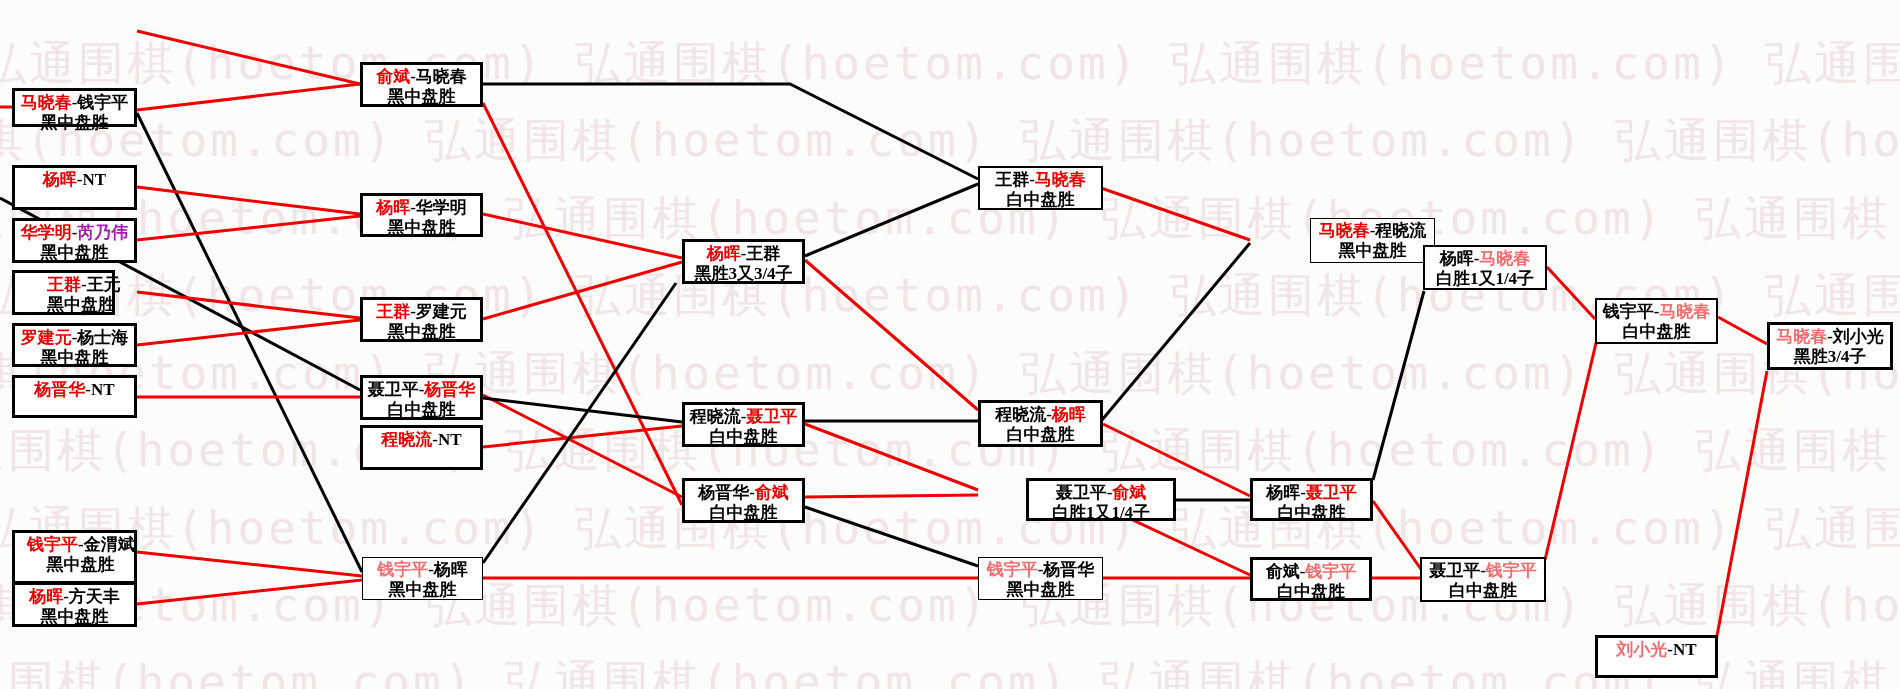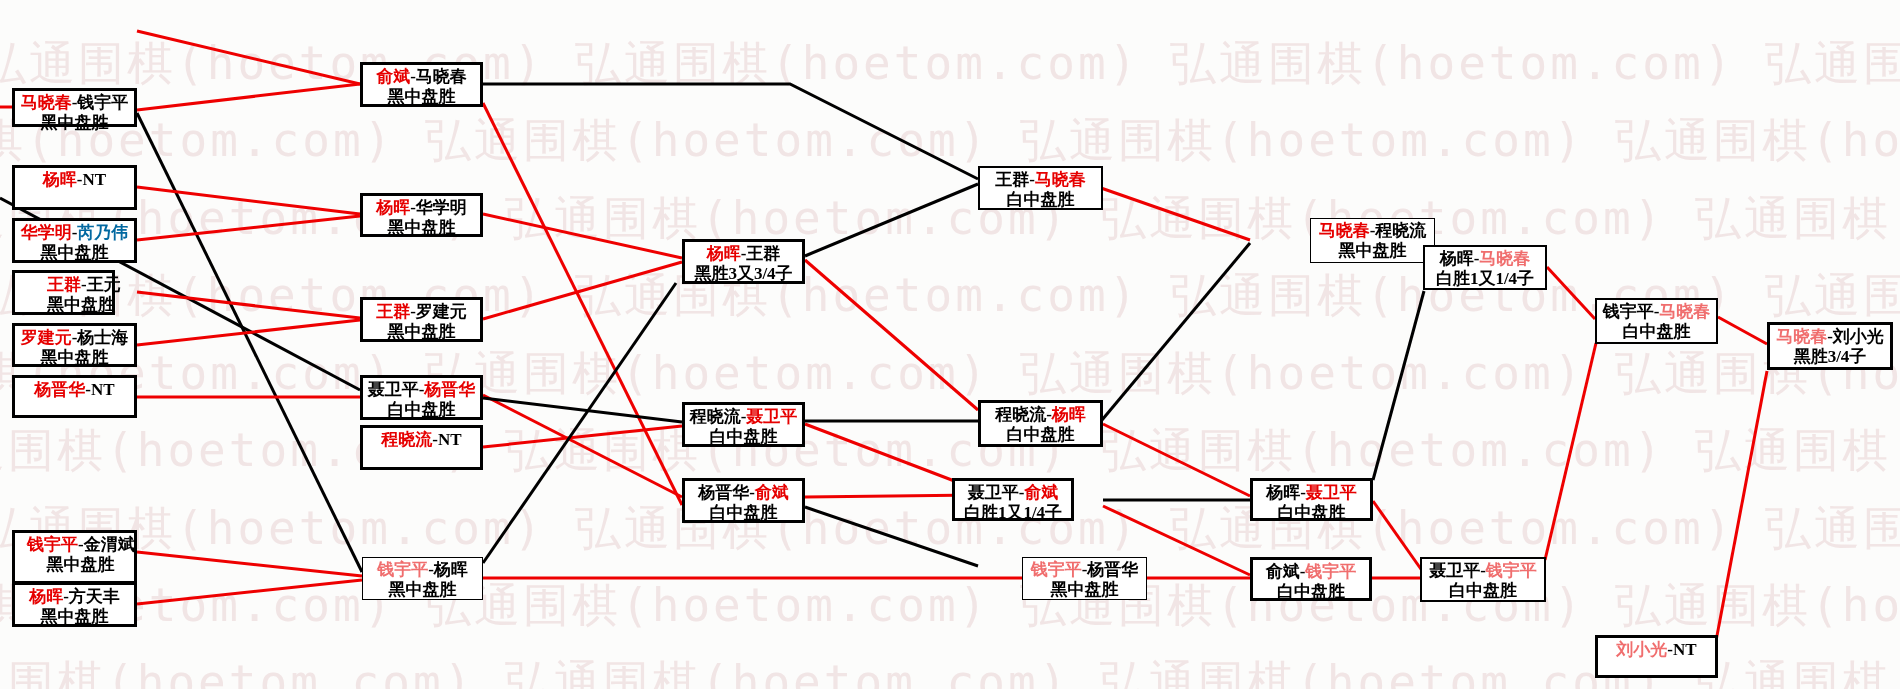--- a/index.html
+++ b/index.html
@@ -76,21 +76,21 @@
   <div class="boxes">
       <div class="match thick" style="left: 12px; top: 88px; width: 125px; height: 39px; border-color: rgb(0, 0, 0);">
         <div class="l1"><span style="color: rgb(230, 0, 0);">马晓春</span><span>-</span><span style="color: rgb(0, 0, 0);">钱宇平</span></div>
         <div class="l2">黑中盘胜</div>
       </div>
       <div class="match thick" style="left: 12px; top: 165px; width: 125px; height: 45px; border-color: rgb(0, 0, 0);">
         <div class="l1"><span style="color: rgb(230, 0, 0);">杨晖</span><span>-</span><span style="color: rgb(0, 0, 0);">NT</span></div>
         <div class="l2"></div>
       </div>
       <div class="match thick" style="left: 12px; top: 218px; width: 125px; height: 45px; border-color: rgb(0, 0, 0);">
-        <div class="l1"><span style="color: rgb(230, 0, 0);">华学明</span><span>-</span><span style="color: #0369a1;">芮乃伟</span></div>
+        <div class="l1"><span style="color: rgb(230, 0, 0);">华学明</span><span>-</span><span style="color: #a21caf;">芮乃伟</span></div>
         <div class="l2">黑中盘胜</div>
       </div>
       <div class="match thick" style="left: 12px; top: 270px; width: 103px; height: 45px; border-color: rgb(0, 0, 0); padding-left: 32px;">
         <div class="l1"><span style="color: rgb(230, 0, 0);">王群</span><span>-</span><span style="color: rgb(0, 0, 0);">王元</span></div>
         <div class="l2">黑中盘胜</div>
       </div>
       <div class="match thick" style="left: 12px; top: 323px; width: 125px; height: 44px; border-color: rgb(0, 0, 0);">
         <div class="l1"><span style="color: rgb(230, 0, 0);">罗建元</span><span>-</span><span style="color: rgb(0, 0, 0);">杨士海</span></div>
         <div class="l2">黑中盘胜</div>
       </div>
@@ -143,25 +143,25 @@
         <div class="l2">白中盘胜</div>
       </div>
       <div class="match medium" style="left: 978px; top: 166px; width: 125px; height: 44px; border-color: rgb(0, 0, 0);">
         <div class="l1"><span style="color: rgb(0, 0, 0);">王群</span><span>-</span><span style="color: rgb(230, 0, 0);">马晓春</span></div>
         <div class="l2">白中盘胜</div>
       </div>
       <div class="match thick" style="left: 978px; top: 400px; width: 125px; height: 47px; border-color: rgb(0, 0, 0);">
         <div class="l1"><span style="color: rgb(0, 0, 0);">程晓流</span><span>-</span><span style="color: rgb(230, 0, 0);">杨晖</span></div>
         <div class="l2">白中盘胜</div>
       </div>
-      <div class="match thick" style="left: 952px; top: 478px; width: 122px; height: 43px; border-color: rgb(0, 0, 0);">
+      <div class="match thick" style="left: 1026px; top: 478px; width: 150px; height: 43px; border-color: rgb(0, 0, 0);">
         <div class="l1"><span style="color: rgb(0, 0, 0);">聂卫平</span><span>-</span><span style="color: rgb(230, 0, 0);">俞斌</span></div>
         <div class="l2">白胜1又1/4子</div>
       </div>
-      <div class="match thin" style="left: 978px; top: 557px; width: 125px; height: 43px; border-color: rgb(0, 0, 0); margin-left: 44px;">
+      <div class="match thin" style="left: 978px; top: 557px; width: 125px; height: 43px; border-color: rgb(0, 0, 0);">
         <div class="l1"><span style="color: rgb(240, 110, 110);">钱宇平</span><span>-</span><span style="color: rgb(0, 0, 0);">杨晋华</span></div>
         <div class="l2">黑中盘胜</div>
       </div>
       <div class="match thin" style="left: 1310px; top: 218px; width: 125px; height: 45px; border-color: rgb(0, 0, 0);">
         <div class="l1"><span style="color: rgb(230, 0, 0);">马晓春</span><span>-</span><span style="color: rgb(0, 0, 0);">程晓流</span></div>
         <div class="l2">黑中盘胜</div>
       </div>
       <div class="match thick" style="left: 1250px; top: 478px; width: 123px; height: 43px; border-color: rgb(0, 0, 0);">
         <div class="l1"><span style="color: rgb(0, 0, 0);">杨晖</span><span>-</span><span style="color: rgb(230, 0, 0);">聂卫平</span></div>
         <div class="l2">白中盘胜</div>

